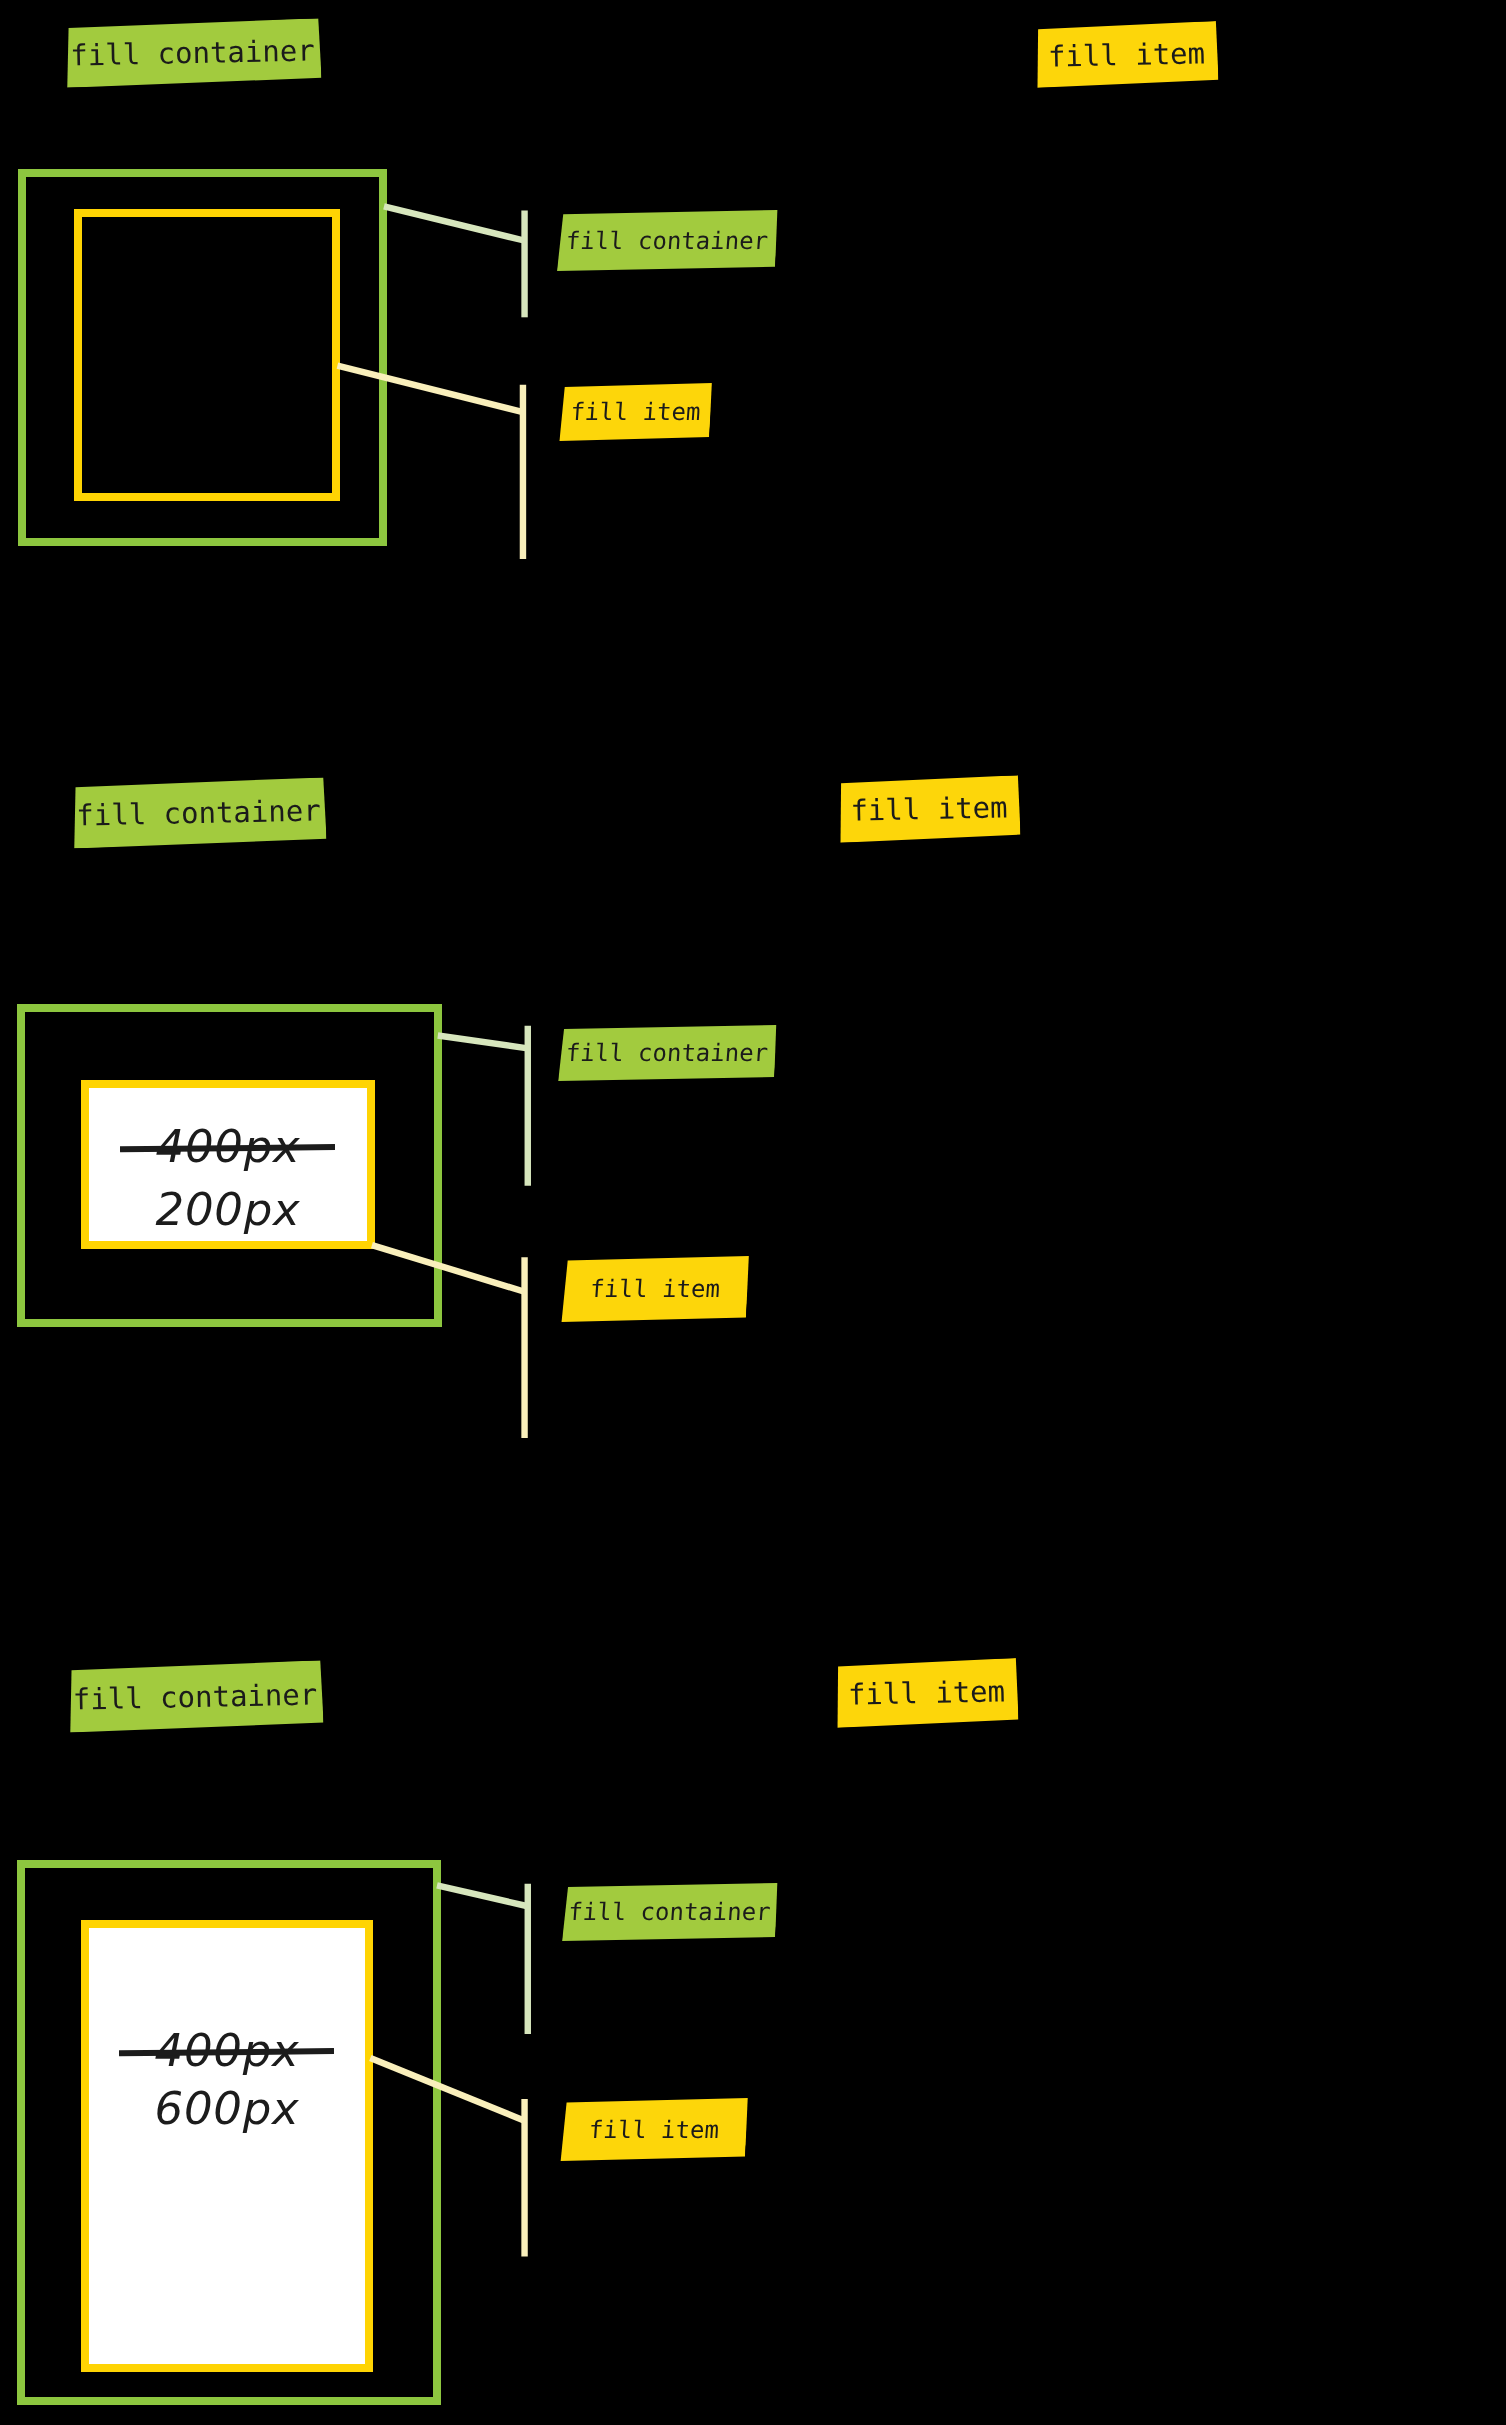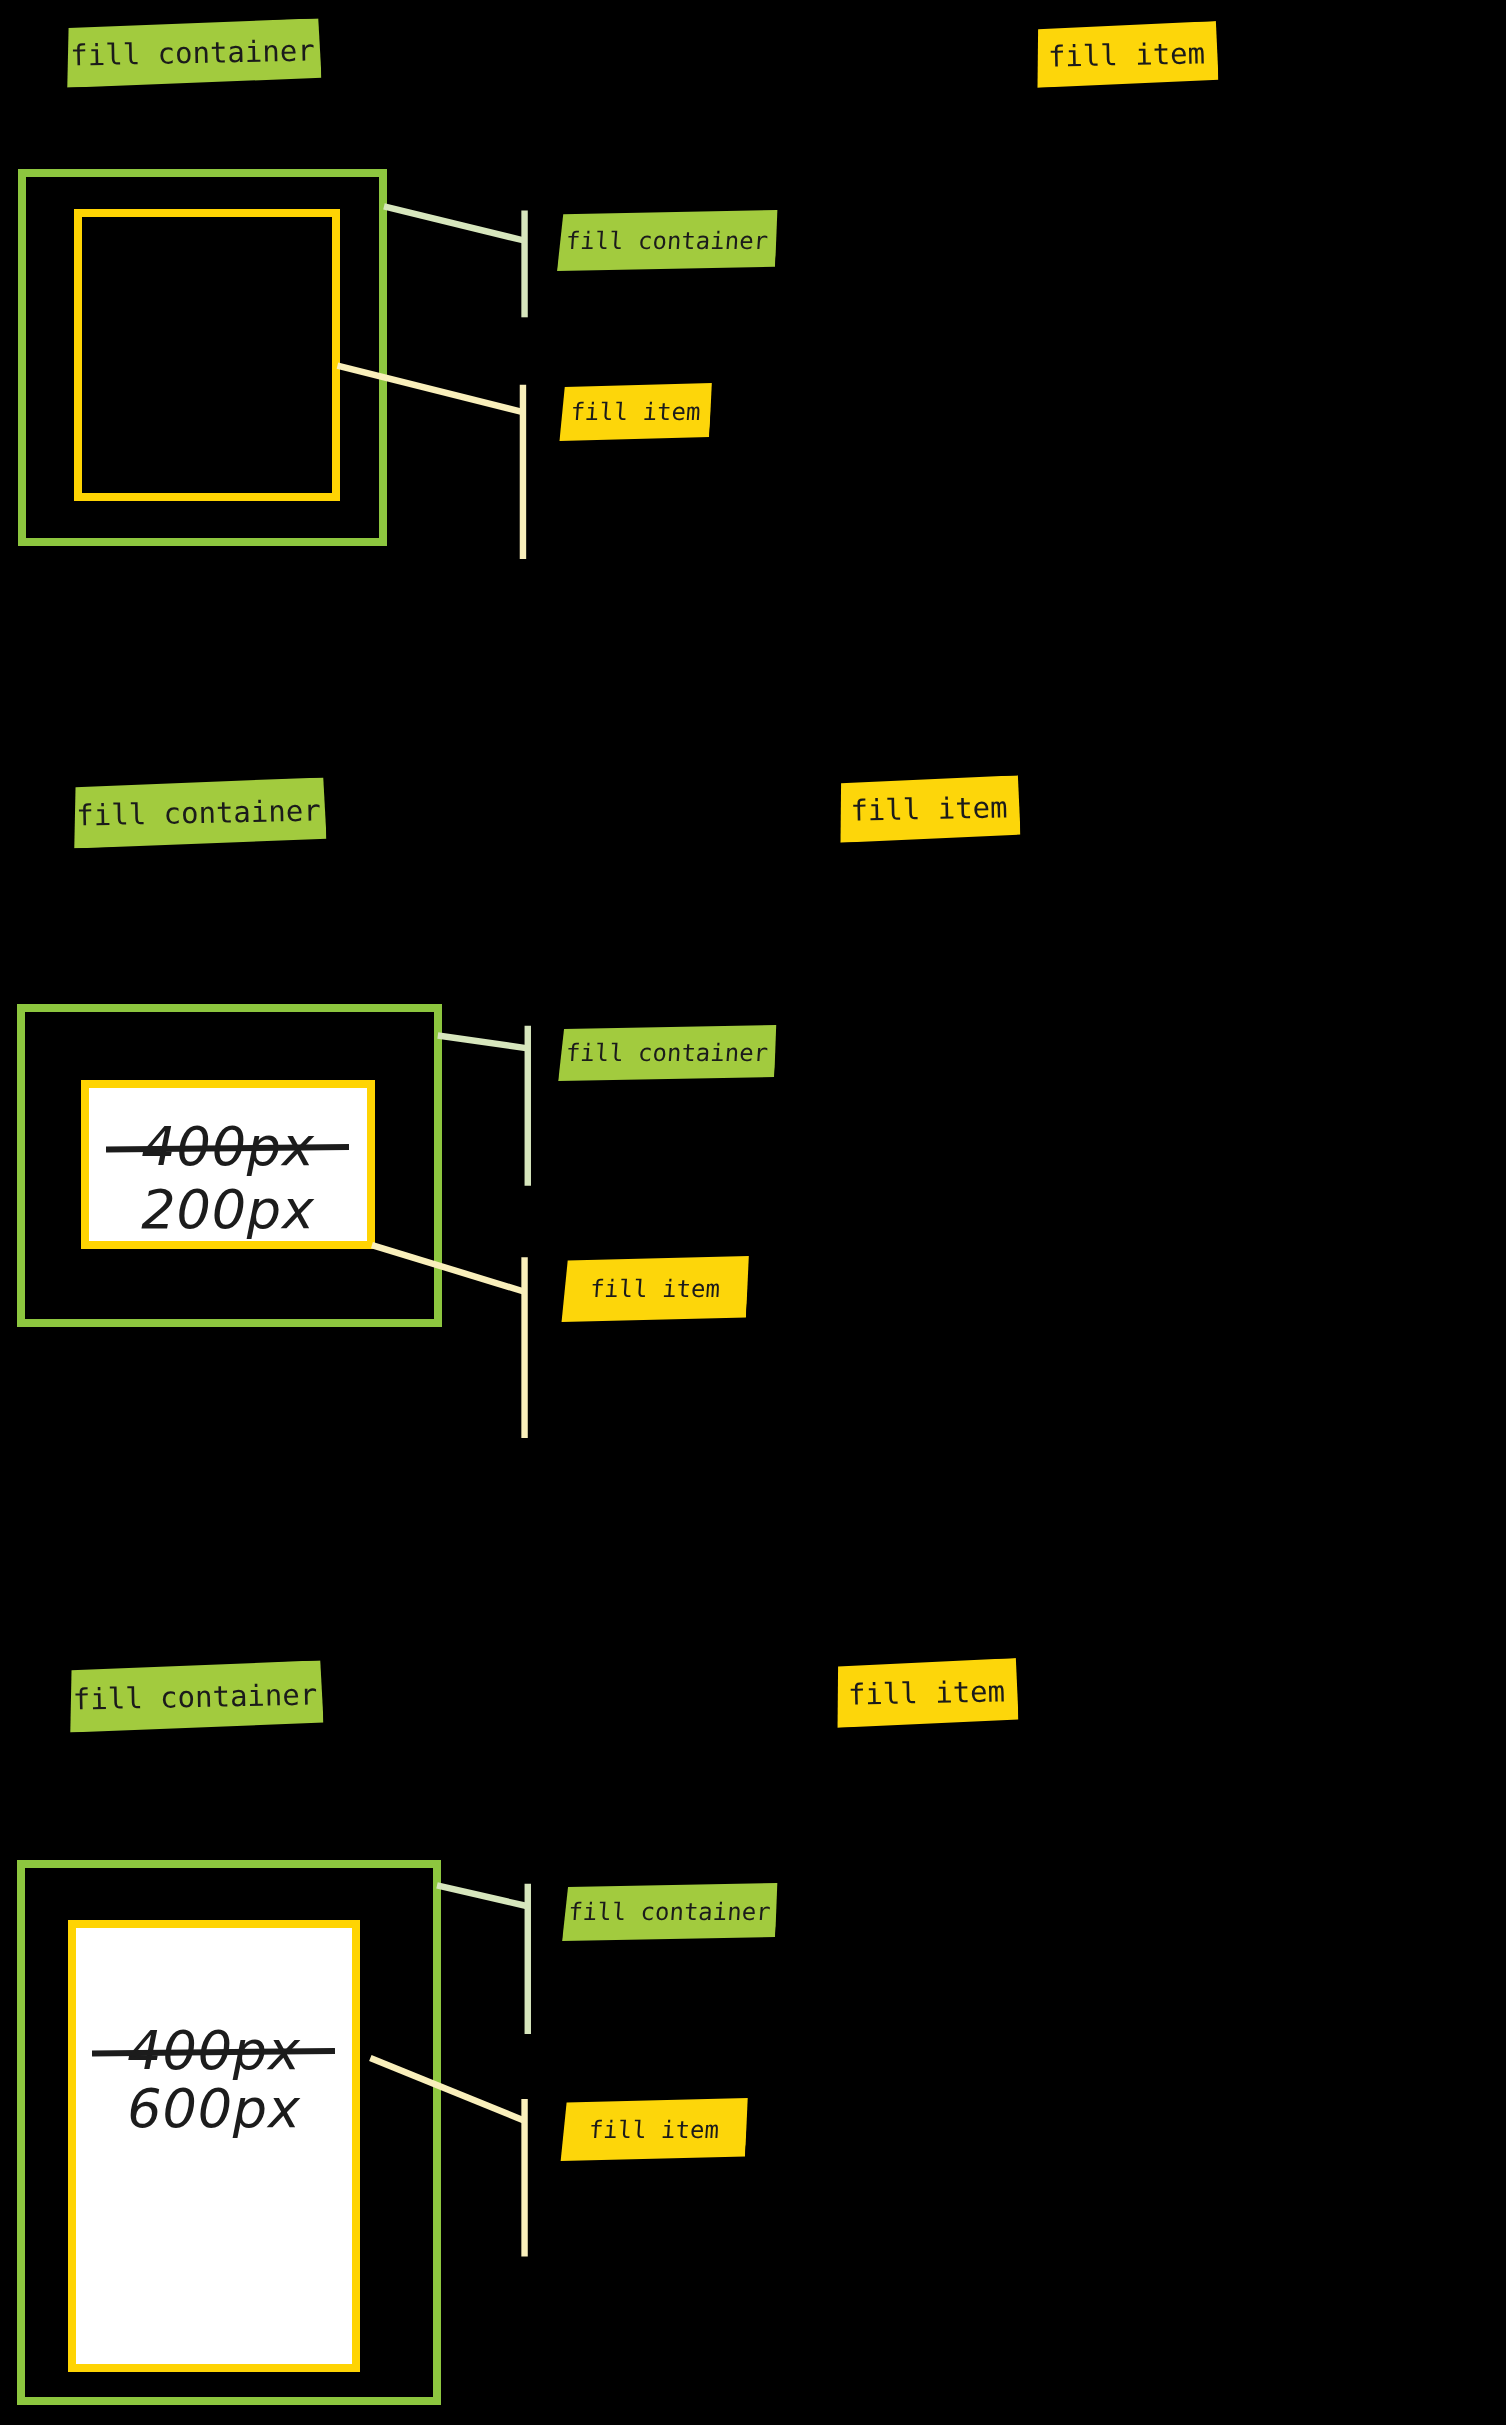--- a/index.html
+++ b/index.html
@@ -27,21 +27,21 @@
   .sticky.hdr{font-size:29px;transform:rotate(-1.2deg);}
   .sticky.callout{font-size:24px;transform:skewX(-4deg);}
 
   .outline{position:absolute;background:transparent;}
   .outline.green{border:8.8px solid var(--green);}
   .outline.yellow{border:8.8px solid var(--yellow);}
 
   .whitebox{position:absolute;border:8.8px solid var(--yellow);background:var(--white);
             display:flex;flex-direction:column;align-items:center;
             color:#1c1c1c;font-family:"DejaVu Sans","Liberation Sans",sans-serif;
-            font-style:italic;font-size:54px;letter-spacing:0.8px;}
+            font-style:italic;font-size:45px;letter-spacing:0.8px;}
   .whitebox .row{height:53px;display:flex;align-items:center;justify-content:center;}
   .struck{position:relative;display:inline-block;}
   .strike-line{position:absolute;left:-35px;right:-35px;top:52%;height:5.6px;
                background:#1c1c1c;transform:translateY(-50%) rotate(-0.6deg);}
   svg.lines{position:absolute;left:0;top:0;pointer-events:none;}
 </style>
 </head>
 <body>
 
 <div class="canvas">
@@ -54,21 +54,21 @@
     <div class="row">
       <span class="struck">
         <span>400px</span>
         <span class="strike-line"></span>
       </span>
     </div>
     <div class="row">200px</div>
   </div>
 
   <div class="outline green" style="left:17px;top:1860px;width:424px;height:545px;"></div>
-  <div class="whitebox" style="left:68px;top:1920px;width:292px;height:452px;padding-top:96px;gap:4.8px;">
+  <div class="whitebox" style="left:81px;top:1920px;width:292px;height:452px;padding-top:96px;gap:4.8px;">
     <div class="row">
       <span class="struck">
         <span>400px</span>
         <span class="strike-line"></span>
       </span>
     </div>
     <div class="row">600px</div>
   </div>
 
   <svg class="lines" width="1507" height="2426" viewBox="0 0 1876 3020">

